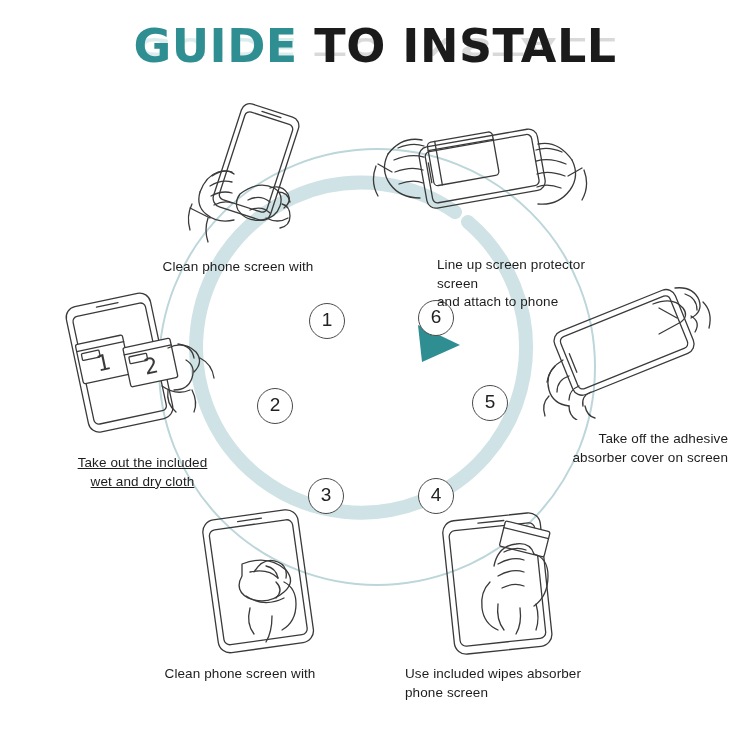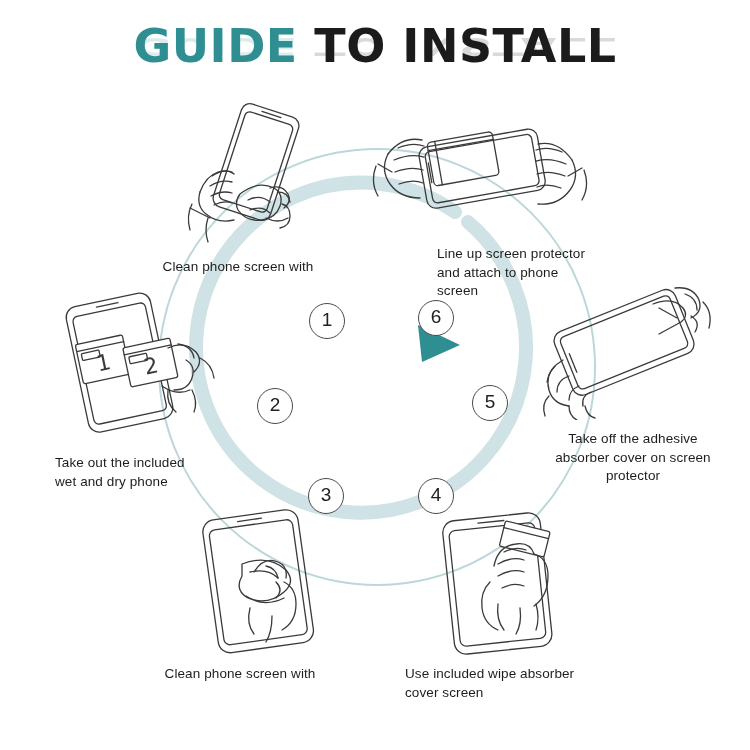--- a/index.html
+++ b/index.html
@@ -104,35 +104,36 @@
     letter-spacing: 0.1px;
   }
   .cap-clean-cloth {
     left: 148px;
     top: 258px;
     width: 180px;
     text-align: center;
   }
   .cap-lineup {
     left: 437px;
-    top: 245px;
+    top: 256px;
     width: 185px;
     text-align: left;
   }
   .cap-wipes {
     left: 55px;
     top: 454px;
     width: 175px;
-    text-align: left;
+    text-align: center;
+    text-decoration: underline;
   }
   .cap-adhesive {
     left: 538px;
     top: 430px;
     width: 190px;
-    text-align: center;
+    text-align: right;
   }
   .cap-wet-dry {
     left: 140px;
     top: 665px;
     width: 200px;
     text-align: center;
   }
   .cap-dust {
     left: 405px;
     top: 665px;
@@ -361,37 +362,36 @@
       <path d="M116 96 q4 14 0 26"></path>
     </svg>
   </div>
 
   <div class="caption cap-clean-cloth">
     <div>Clean phone screen with</div>
   </div>
 
   <div class="caption cap-lineup">
     <div>Line up screen protector</div>
+    <div>screen</div>
     <div>and attach to phone</div>
-    <div>screen</div>
   </div>
 
   <div class="caption cap-wipes">
     <div>Take out the included</div>
-    <div>wet and dry phone</div>
+    <div>wet and dry cloth</div>
   </div>
 
   <div class="caption cap-adhesive">
     <div>Take off the adhesive</div>
     <div>absorber cover on screen</div>
-    <div>protector</div>
   </div>
 
   <div class="caption cap-wet-dry">
     <div>Clean phone screen with</div>
   </div>
 
   <div class="caption cap-dust">
-    <div>Use included wipe absorber</div>
-    <div>cover screen</div>
+    <div>Use included wipes absorber</div>
+    <div>phone screen</div>
   </div>
 
 </div>
 
 </body></html>

